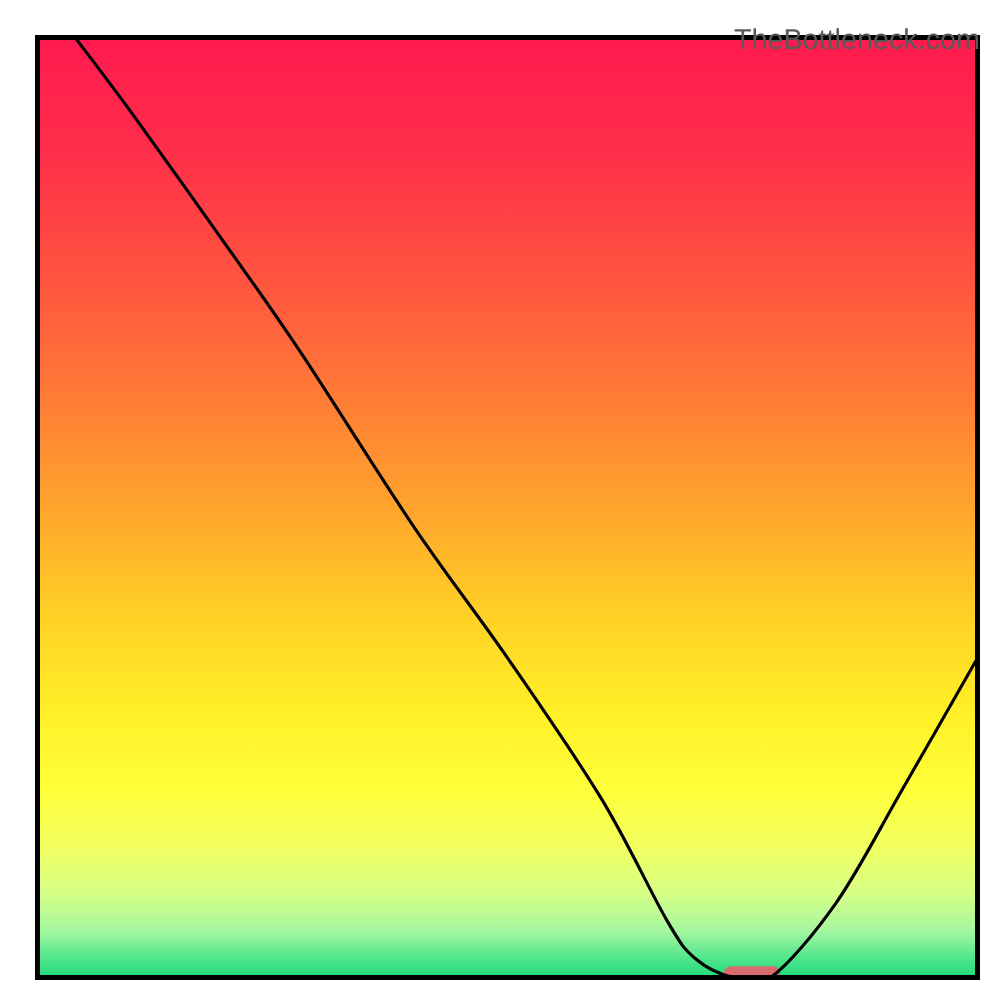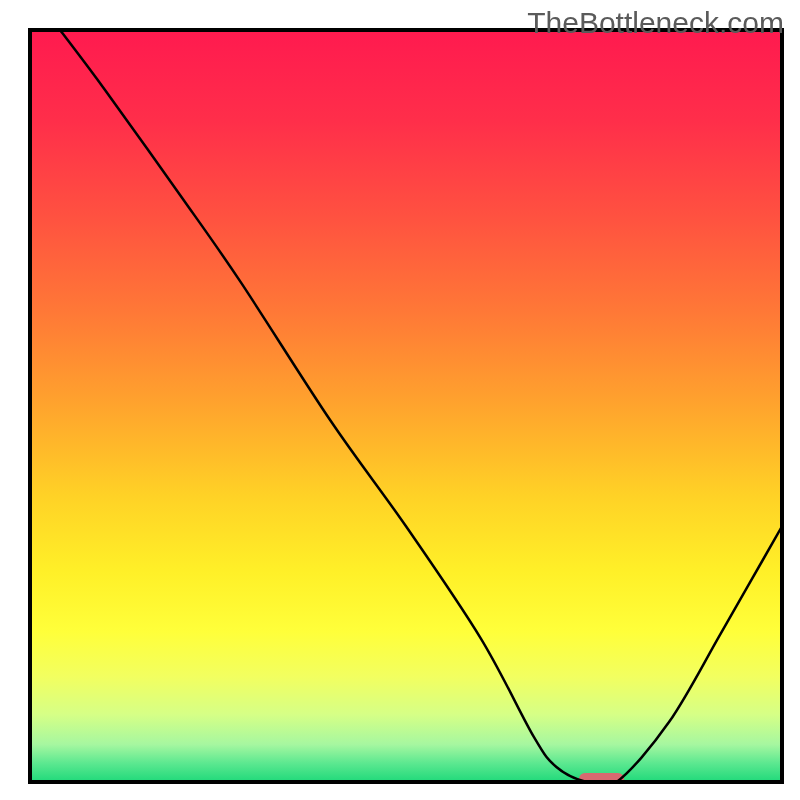--- a/index.html
+++ b/index.html
@@ -8,24 +8,24 @@
     background: #ffffff;
     font-family: Arial, Helvetica, sans-serif;
   }
   .chart-container {
     position: relative;
     width: 800px;
     height: 800px;
   }
   .watermark {
     position: absolute;
-    top: 6px;
+    top: 18px;
     right: 16px;
     color: #5a5a5a;
-    font-size: 30px;
+    font-size: 23px;
     font-weight: 500;
     z-index: 10;
     pointer-events: none;
   }
   svg {
     display: block;
   }
 </style>
 </head>
 <body>

